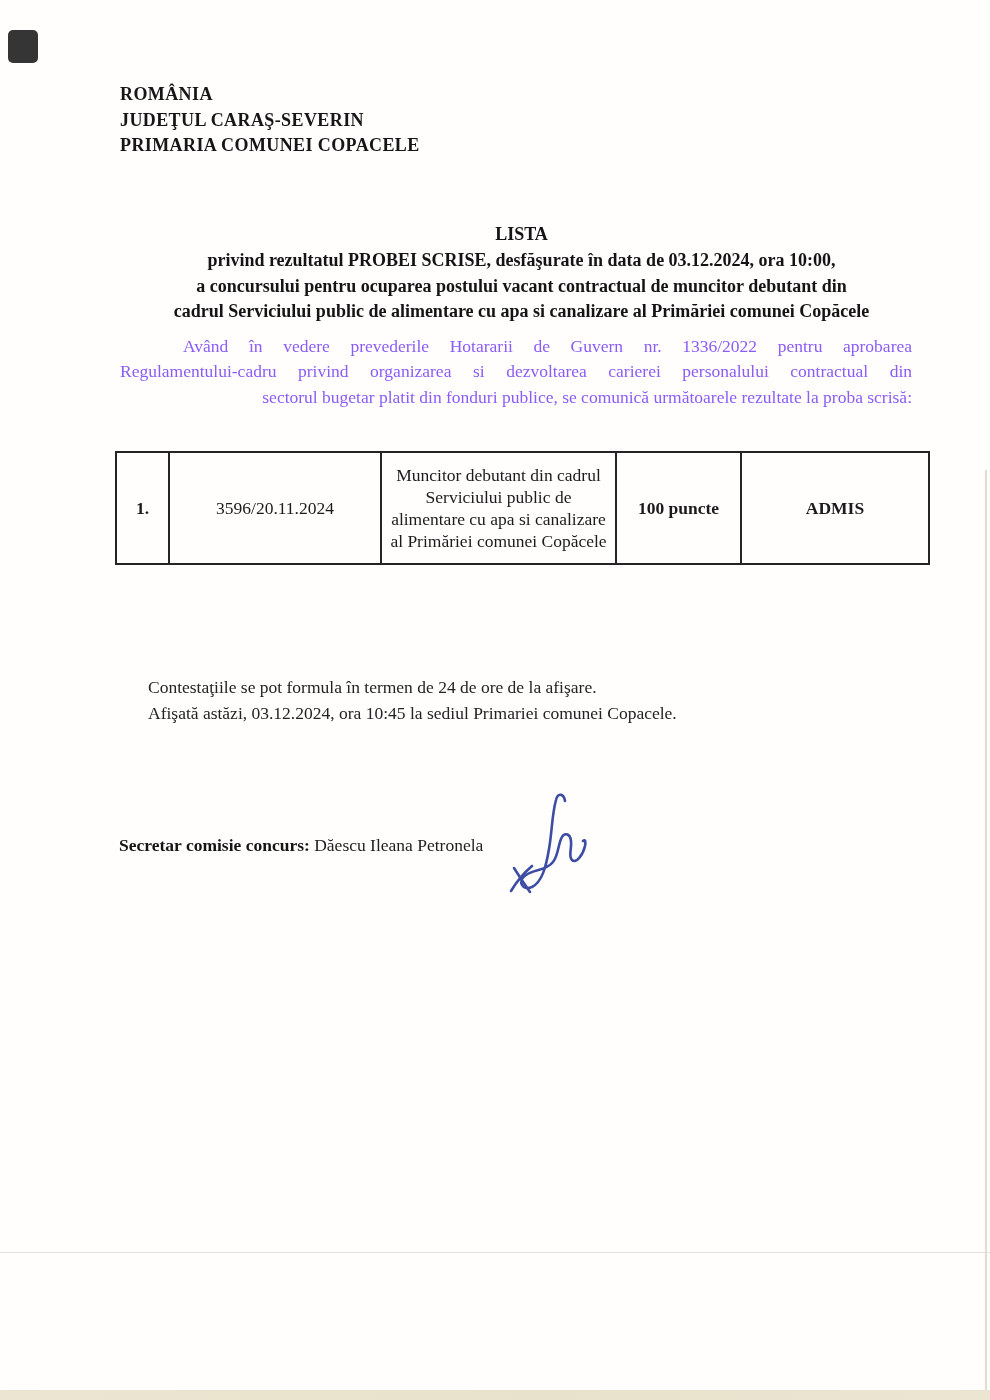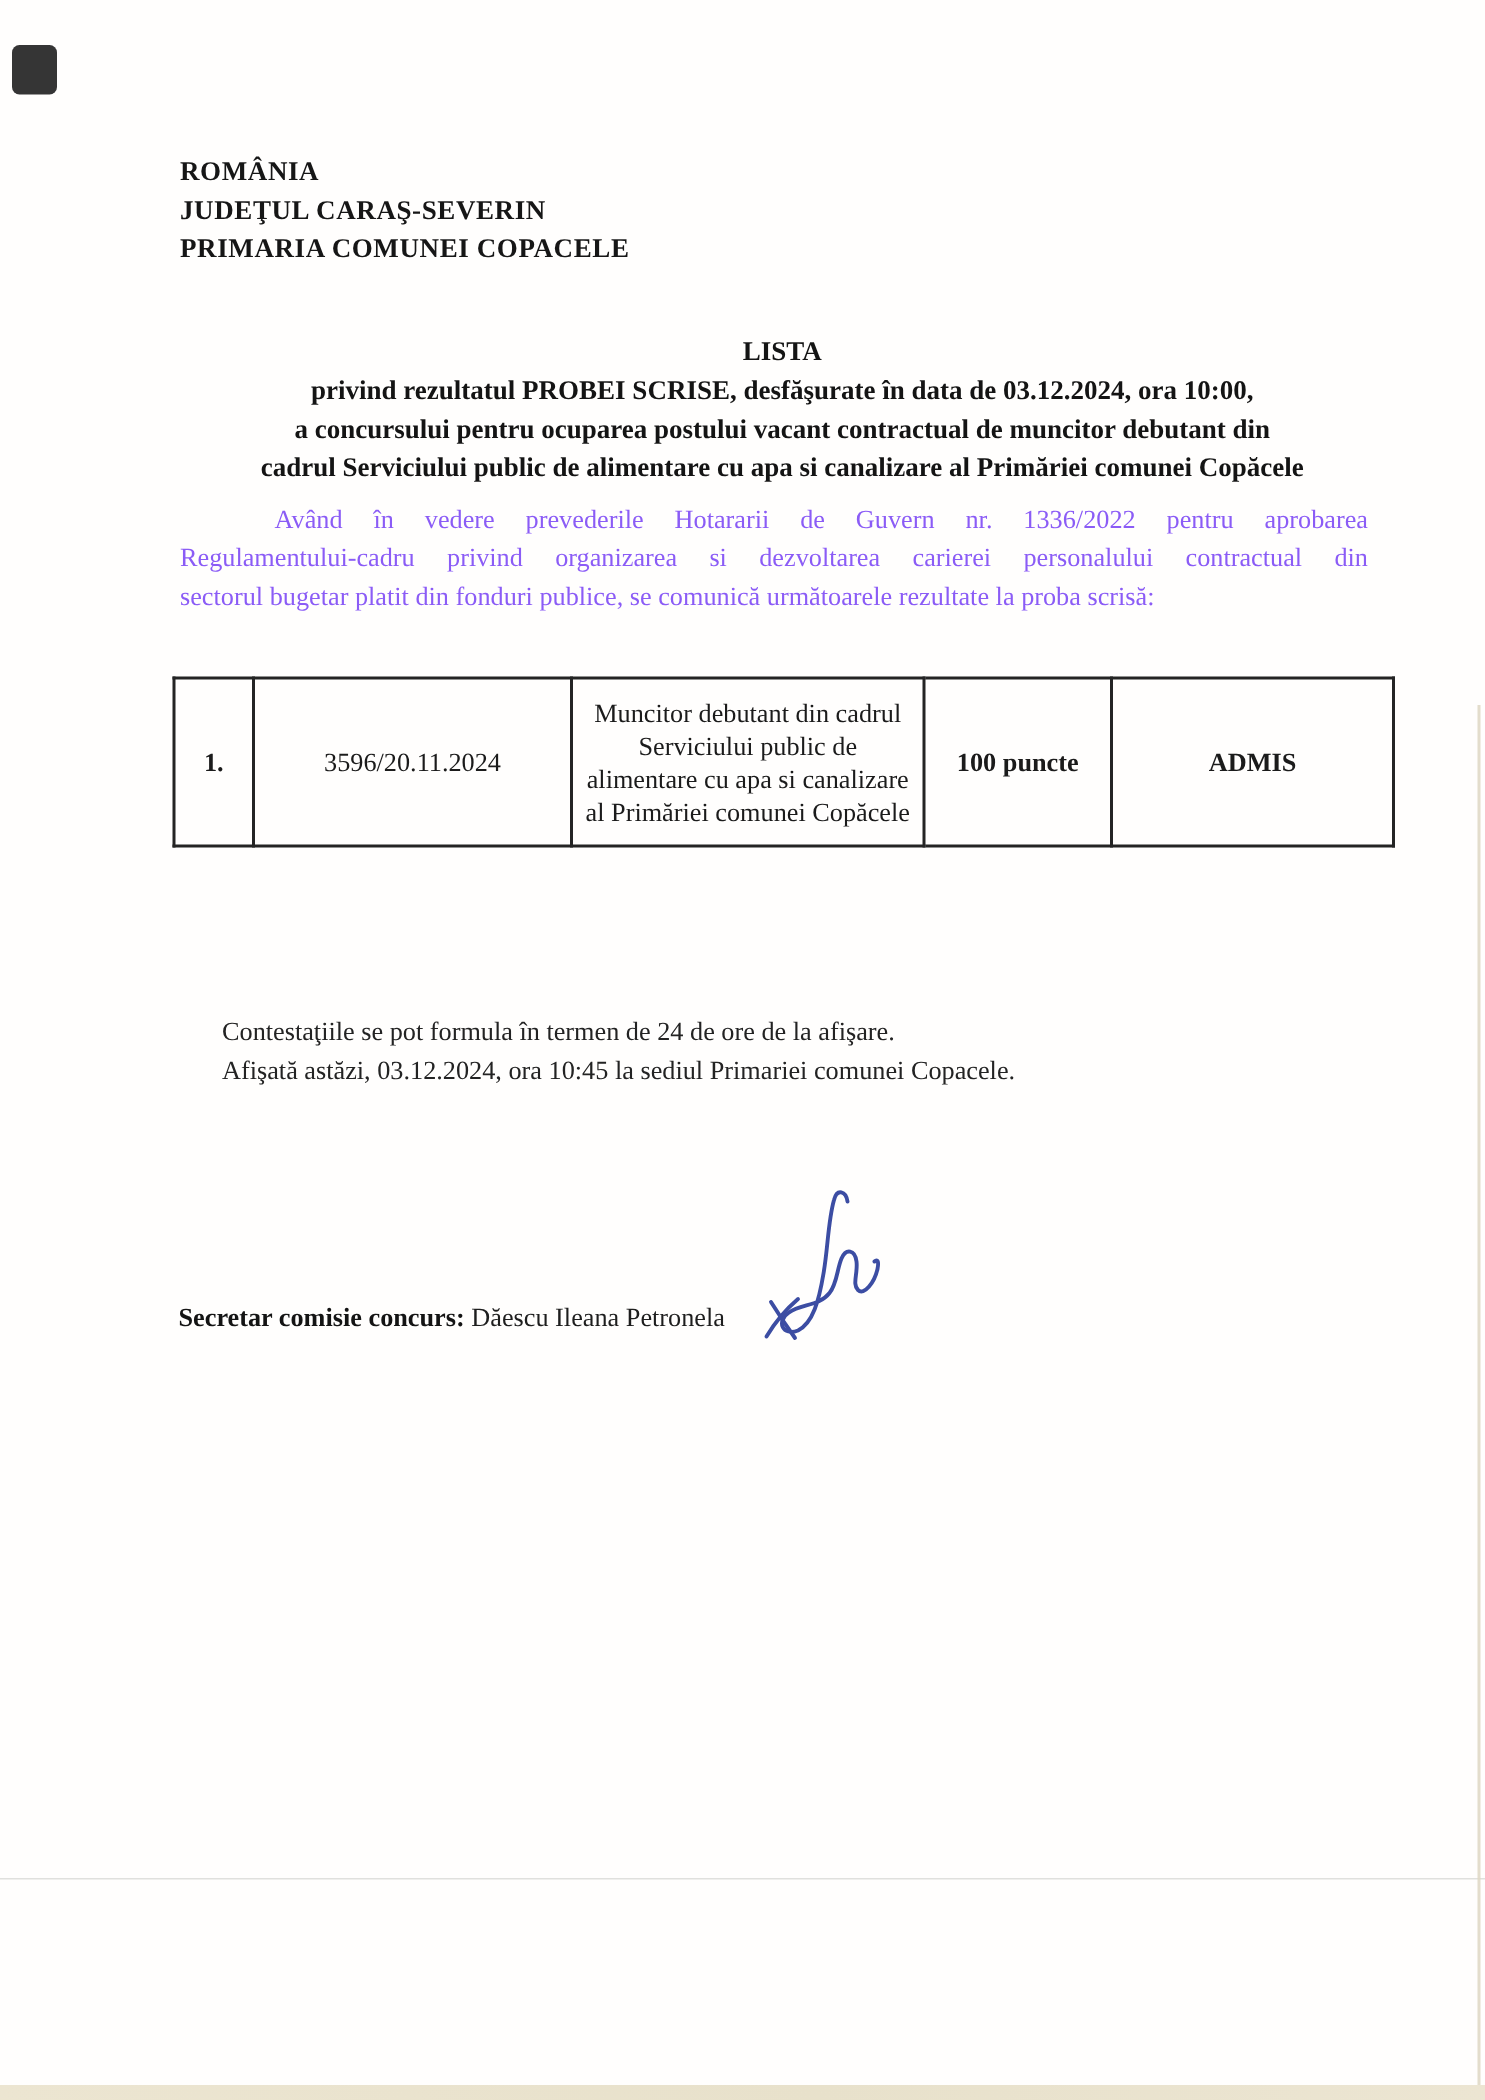--- a/index.html
+++ b/index.html
@@ -27,57 +27,56 @@
   }
   .edge-bottom{
     position:absolute;left:0;top:1390px;width:990px;height:10px;
     background:linear-gradient(to right,#ece5d1,#e8e1cb 55%,#ece5d2);
   }
   
   .letterhead{
     position:absolute;left:120px;top:82px;
     font-weight:bold;font-size:18px;line-height:25.5px;letter-spacing:.4px;
     color:#161616;
-    margin-top:20px;
   }
   
   .title-block{
     position:absolute;left:115px;top:222px;width:813px;
     text-align:center;font-weight:bold;font-size:18px;line-height:25.8px;
     color:#141414;
   }
   
   .intro{
     position:absolute;left:120px;top:334px;width:792px;
     font-size:17.5px;line-height:25.3px;color:#8b5cf6;
   }
   .intro .jline{text-align:justify;text-align-last:justify;}
   .intro .jline.first{padding-left:0;text-indent:63px;}
-  .intro .lastline{text-align:left;}
+  .intro .lastline{text-align:right;}
   
   .results-wrap{position:absolute;left:115px;top:451px;width:813px;}
   table.results{
     width:813px;table-layout:fixed;border-collapse:collapse;
     font-size:17.5px;color:#1b1b1b;
   }
   table.results td{
     border:2px solid #242424;text-align:center;vertical-align:middle;
     padding:2px 6px;overflow:hidden;
   }
   table.results tr.hdr td{height:67px;font-weight:bold;line-height:23px;}
   table.results tr.body td{height:106px;line-height:22px;margin-top:28px;}
   .b{font-weight:bold;}
   
   .notes{
     position:absolute;left:148px;top:675px;
     font-size:17.5px;line-height:25.5px;color:#232323;
   }
   
   .sig-line{
-    position:absolute;left:119px;top:865px;
+    position:absolute;left:119px;top:832px;
     font-size:17.5px;line-height:26px;color:#1e1e1e;text-align:center;
   }
   .sig-line .lbl{font-weight:bold;color:#141414;}
   .signature-svg{position:absolute;left:505px;top:790px;}
 </style>
 </head>
 <body>
 
 <div class="page">
 

